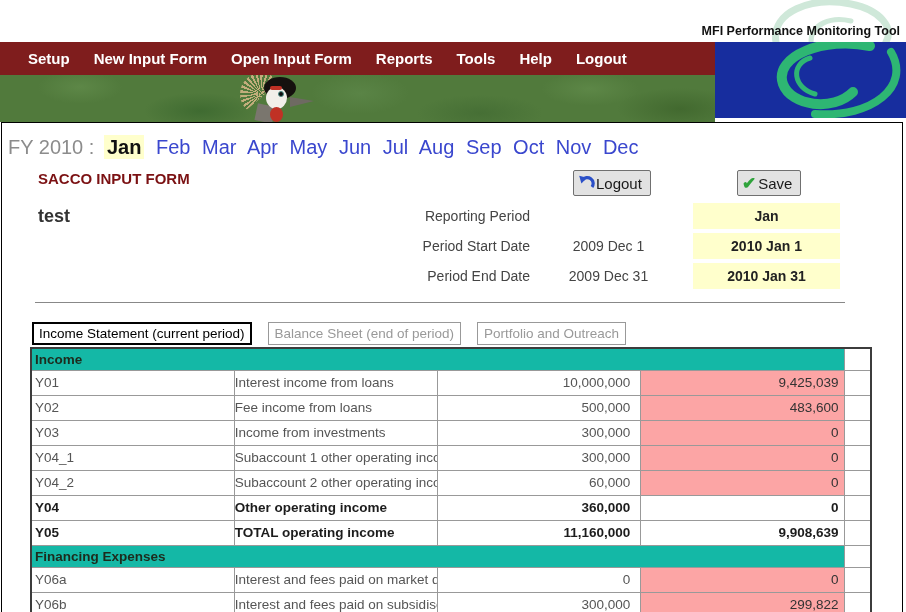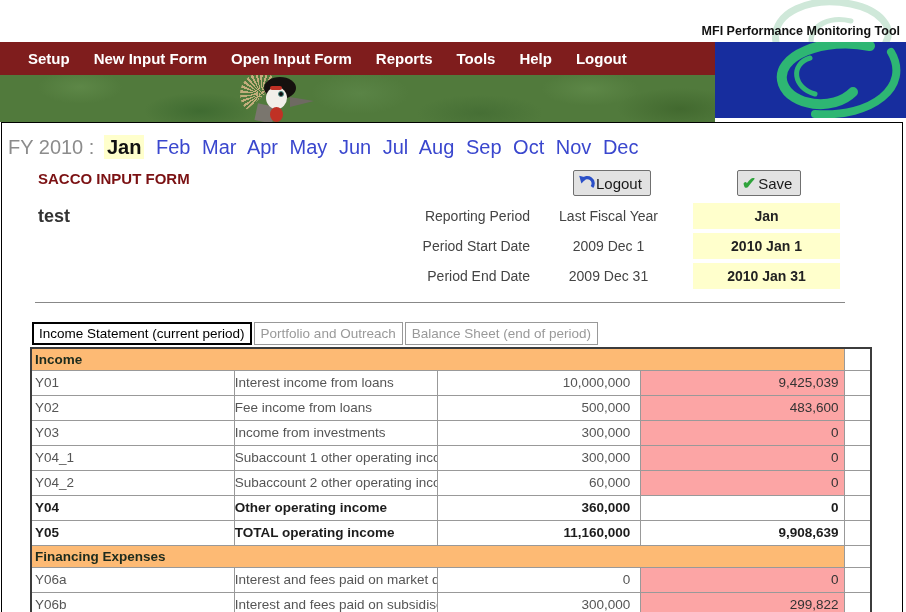--- a/index.html
+++ b/index.html
@@ -62,34 +62,34 @@
 
   
   .period-row-label { position:absolute; left:350px; width:180px; height:26px; text-align:right; font-size:14px; color:#444; line-height:26px; z-index:4; }
   .period-row-prev  { position:absolute; left:537px; width:143px; height:26px; text-align:center; font-size:14px; color:#444; line-height:26px; z-index:4; }
   .period-row-cur   { position:absolute; left:693px; width:147px; height:26px; text-align:center; font-size:14px; font-weight:bold; color:#222;
                       background:#FFFFCC; line-height:26px; z-index:4; }
 
   .divider { position:absolute; top:302px; left:35px; width:810px; height:0; border-top:1px solid #888; z-index:4; }
 
   
-  .tabs { position:absolute; top:322px; left:32px; display:flex; gap:2px; z-index:4; }
+  .tabs { position:absolute; top:322px; left:32px; display:flex; gap:16px; z-index:4; }
   .tab { font-size:13.5px; padding:3px 6px; border:1px solid #999; color:#999; background:#fff; white-space:nowrap; cursor:pointer; }
   .tab.active { border:2px solid #000; color:#000; padding:2px 5px; }
 
   
   .data-table { position:absolute; top:347px; left:30px; width:842px; border-collapse:collapse; z-index:4;
                 border:2px solid #3c3c3c; font-size:13.5px; table-layout:fixed; background:#fff; }
   .data-table td { border:1px solid #999; height:25px; overflow:hidden; white-space:nowrap; }
   .data-table td.code  { width:55px;  color:#555; padding-left:3px; border-right-color:#999; }
   .data-table td.label { width:452px; color:#555; }
   .data-table td.prev  { width:140px; color:#555; text-align:right; padding-right:10px; }
   .data-table td.cur   { width:168px; color:#333; text-align:right; padding-right:5px; background:#fca5a5; }
   .data-table td.spacer{ width:27px;  background:#fff; }
-  .data-table tr.section td { background:#fdba74; color:#1d2b1d; font-weight:bold; height:22px; padding-left:3px; }
+  .data-table tr.section td { background:#14b8a6; color:#1d2b1d; font-weight:bold; height:22px; padding-left:3px; }
   .data-table tr.section td.spacer { background:#fff; }
   .data-table tr.bold td { font-weight:bold; color:#1c1c1c; }
   .data-table tr.bold td.cur { background:#fff; color:#1c1c1c; }
 </style>
 </head>
 <body>
 
 <div id="page">
 
   <div class="brand-band">
@@ -162,37 +162,36 @@
       <path d="M1.2 0.8 L9 2.8 L3.4 8.4 Z" fill="#2B50C8"></path>
     </svg>
     <span>Logout</span>
   </div>
   <div class="btn btn-save">
     <span class="check-glyph">✔</span>
     <span>Save</span>
   </div>
 
   <div class="period-row-label" style="top:203px">Reporting Period</div>
-  <div class="period-row-prev" style="top:203px">Last Fiscal Year</div>
   <div class="period-row-cur" style="top:203px">Jan</div>
 
   <div class="period-row-label" style="top:233px">Period Start Date</div>
   <div class="period-row-prev" style="top:233px">2009 Dec 1</div>
   <div class="period-row-cur" style="top:233px">2010 Jan 1</div>
 
   <div class="period-row-label" style="top:263px">Period End Date</div>
   <div class="period-row-prev" style="top:263px">2009 Dec 31</div>
   <div class="period-row-cur" style="top:263px">2010 Jan 31</div>
 
   <div class="divider"></div>
 
   <div class="tabs">
     <div class="tab active">Income Statement (current period)</div>
+    <div class="tab">Balance Sheet (end of period)</div>
     <div class="tab">Portfolio and Outreach</div>
-    <div class="tab">Balance Sheet (end of period)</div>
   </div>
 
   <table class="data-table">
     <tbody>
         <tr class="section">
       <td colspan="4">Income</td>
       <td class="spacer"></td>
     </tr>
     <tr>
       <td class="code">Y01</td>

